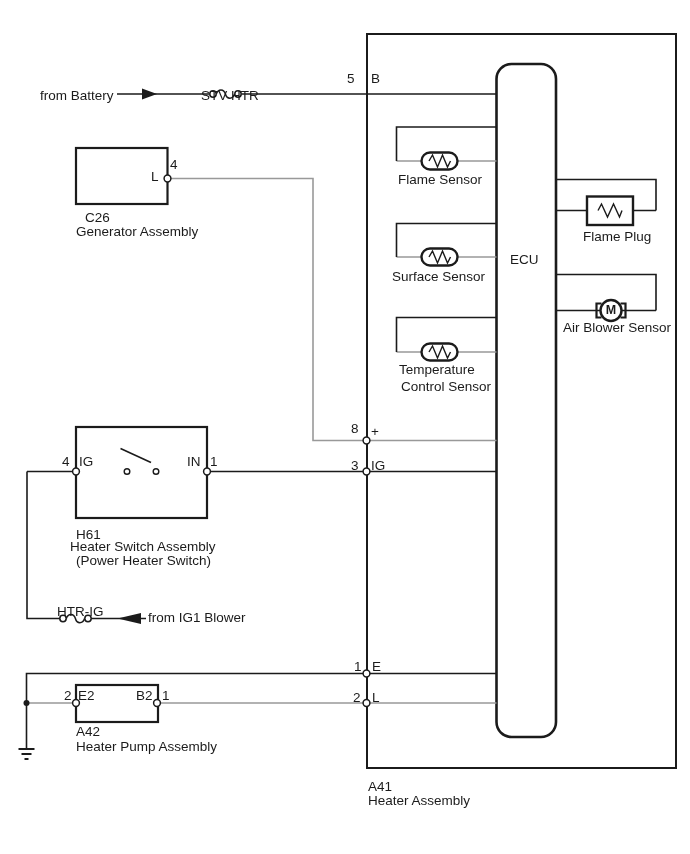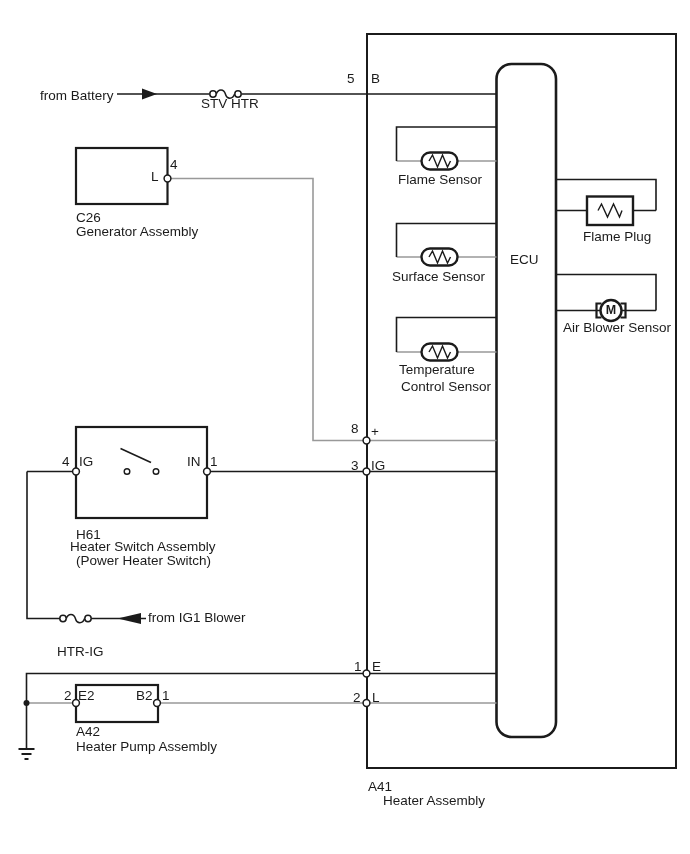--- a/index.html
+++ b/index.html
@@ -113,28 +113,28 @@
     <circle cx="26.5" cy="703" r="3" class="fb"></circle>
 
     <g class="gnd">
       <path d="M18.5,749 H34.5"></path>
       <path d="M21.5,754 H31.5"></path>
       <path d="M24.5,759 H28.5"></path>
     </g>
   </svg>
 
   <div class="t" style="left:40px;top:88px">from Battery</div>
-  <div class="t" style="left:201px;top:96px">STV HTR</div>
+  <div class="t" style="left:201px;top:88px">STV HTR</div>
 
   <div class="t" style="left:347px;top:71px">5</div>
   <div class="t" style="left:371px;top:71px">B</div>
 
   <div class="t" style="left:151px;top:169px">L</div>
   <div class="t" style="left:170px;top:157px">4</div>
-  <div class="t" style="left:76px;top:210px">C26</div>
+  <div class="t" style="left:85px;top:210px">C26</div>
   <div class="t" style="left:76px;top:224px">Generator Assembly</div>
 
   <div class="t" style="left:398px;top:172px">Flame Sensor</div>
   <div class="t" style="left:392px;top:269px">Surface Sensor</div>
   <div class="t" style="left:399px;top:362px">Temperature</div>
   <div class="t" style="left:401px;top:379px">Control Sensor</div>
 
   <div class="t" style="left:510px;top:252px">ECU</div>
   <div class="t" style="left:583px;top:229px">Flame Plug</div>
   <div class="t" style="left:563px;top:320px">Air Blower Sensor</div>
@@ -146,31 +146,31 @@
   <div class="t" style="left:371px;top:458px">IG</div>
 
   <div class="t" style="left:62px;top:454px">4</div>
   <div class="t" style="left:79px;top:454px">IG</div>
   <div class="t" style="left:187px;top:454px">IN</div>
   <div class="t" style="left:210px;top:454px">1</div>
   <div class="t" style="left:76px;top:527px">H61</div>
   <div class="t" style="left:70px;top:539px">Heater Switch Assembly</div>
   <div class="t" style="left:76px;top:553px">(Power Heater Switch)</div>
 
-  <div class="t" style="left:57px;top:644px">HTR-IG</div>
+  <div class="t" style="left:57px;top:604px">HTR-IG</div>
   <div class="t" style="left:148px;top:610px">from IG1 Blower</div>
 
   <div class="t" style="left:354px;top:659px">1</div>
   <div class="t" style="left:372px;top:659px">E</div>
   <div class="t" style="left:353px;top:690px">2</div>
   <div class="t" style="left:372px;top:690px">L</div>
 
   <div class="t" style="left:64px;top:688px">2</div>
   <div class="t" style="left:78px;top:688px">E2</div>
   <div class="t" style="left:136px;top:688px">B2</div>
   <div class="t" style="left:162px;top:688px">1</div>
   <div class="t" style="left:76px;top:724px">A42</div>
   <div class="t" style="left:76px;top:739px">Heater Pump Assembly</div>
 
   <div class="t" style="left:368px;top:779px">A41</div>
-  <div class="t" style="left:383px;top:793px">Heater Assembly</div>
+  <div class="t" style="left:368px;top:793px">Heater Assembly</div>
 
 </div>
 
 </body></html>

